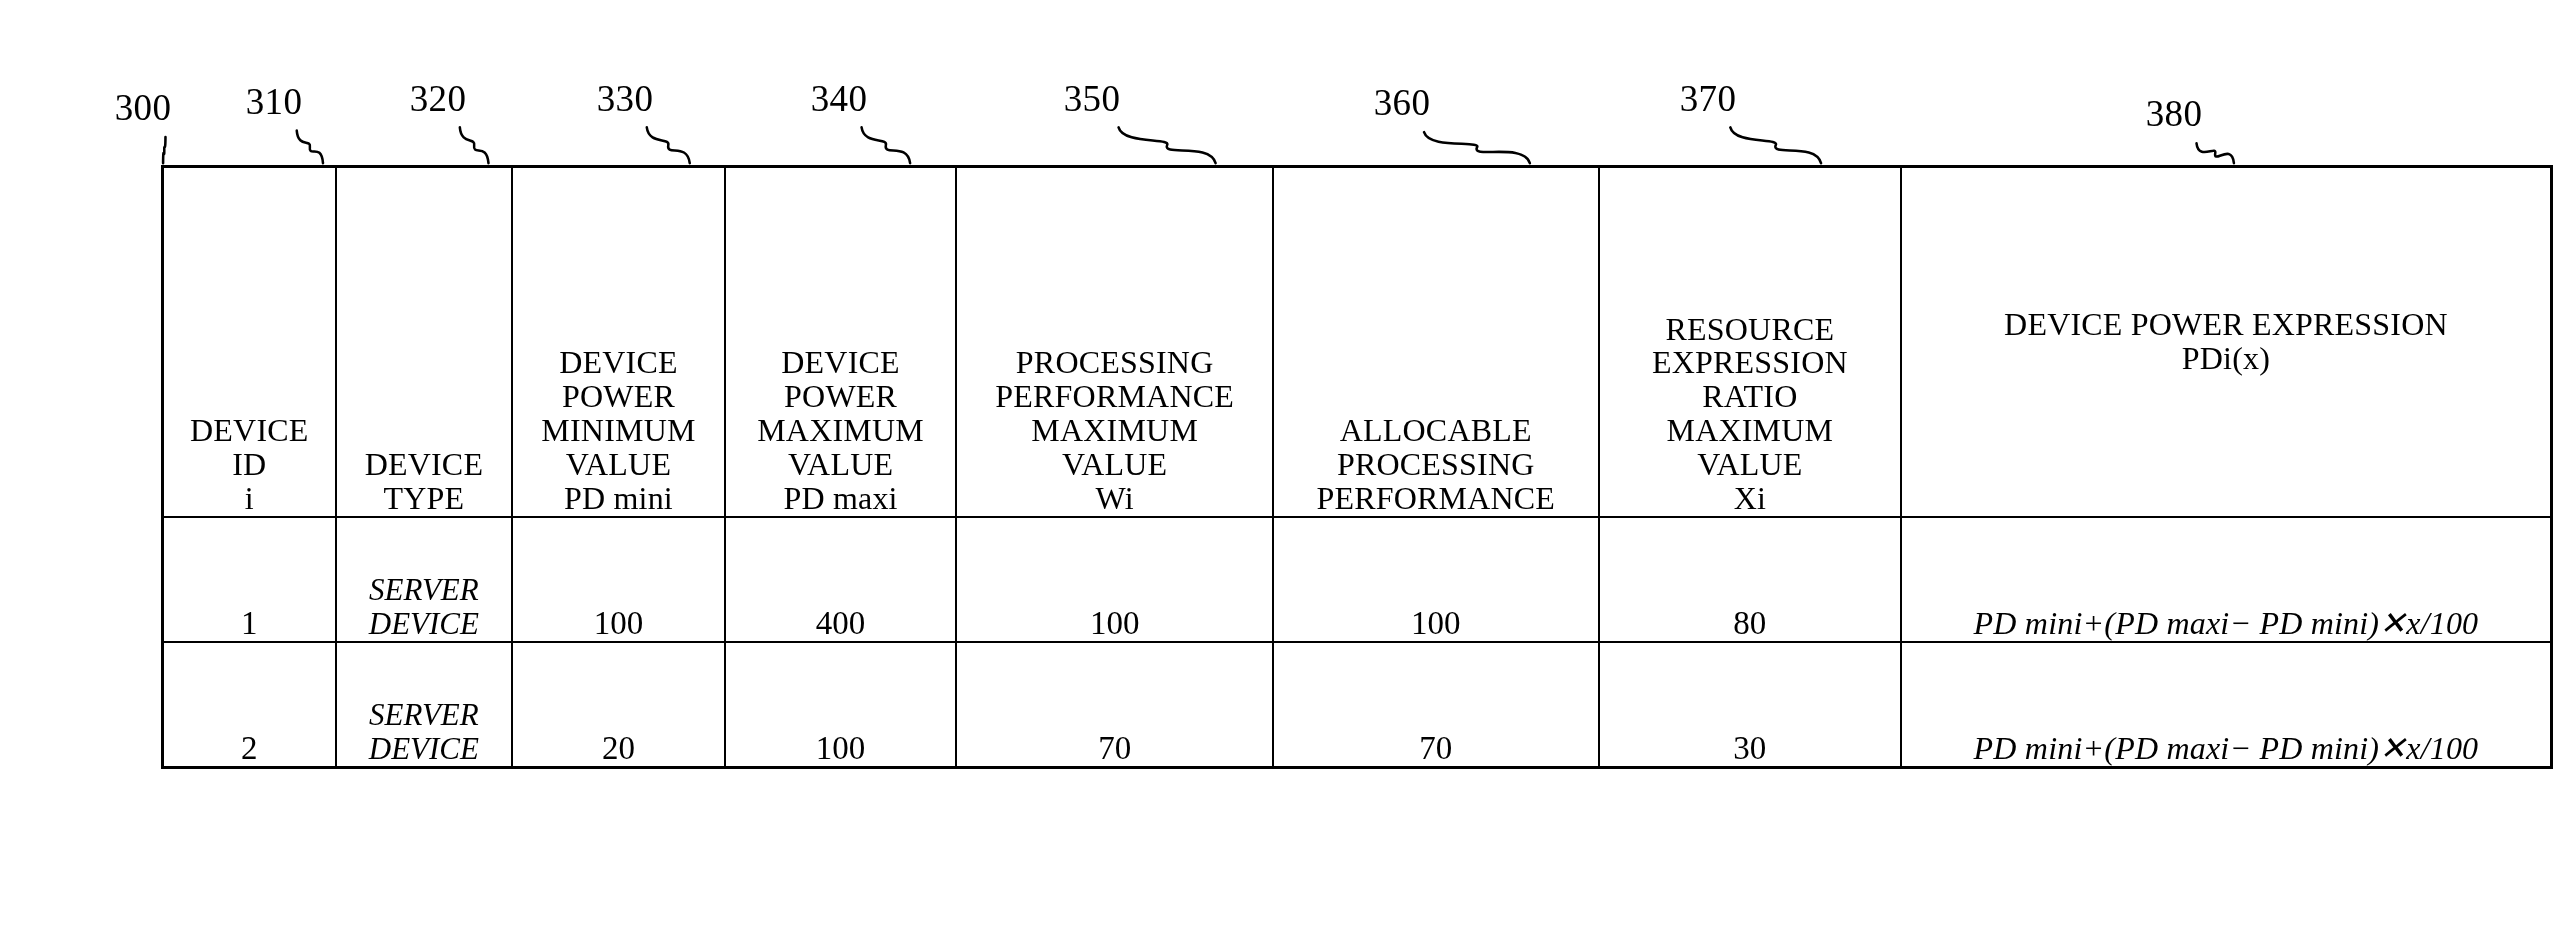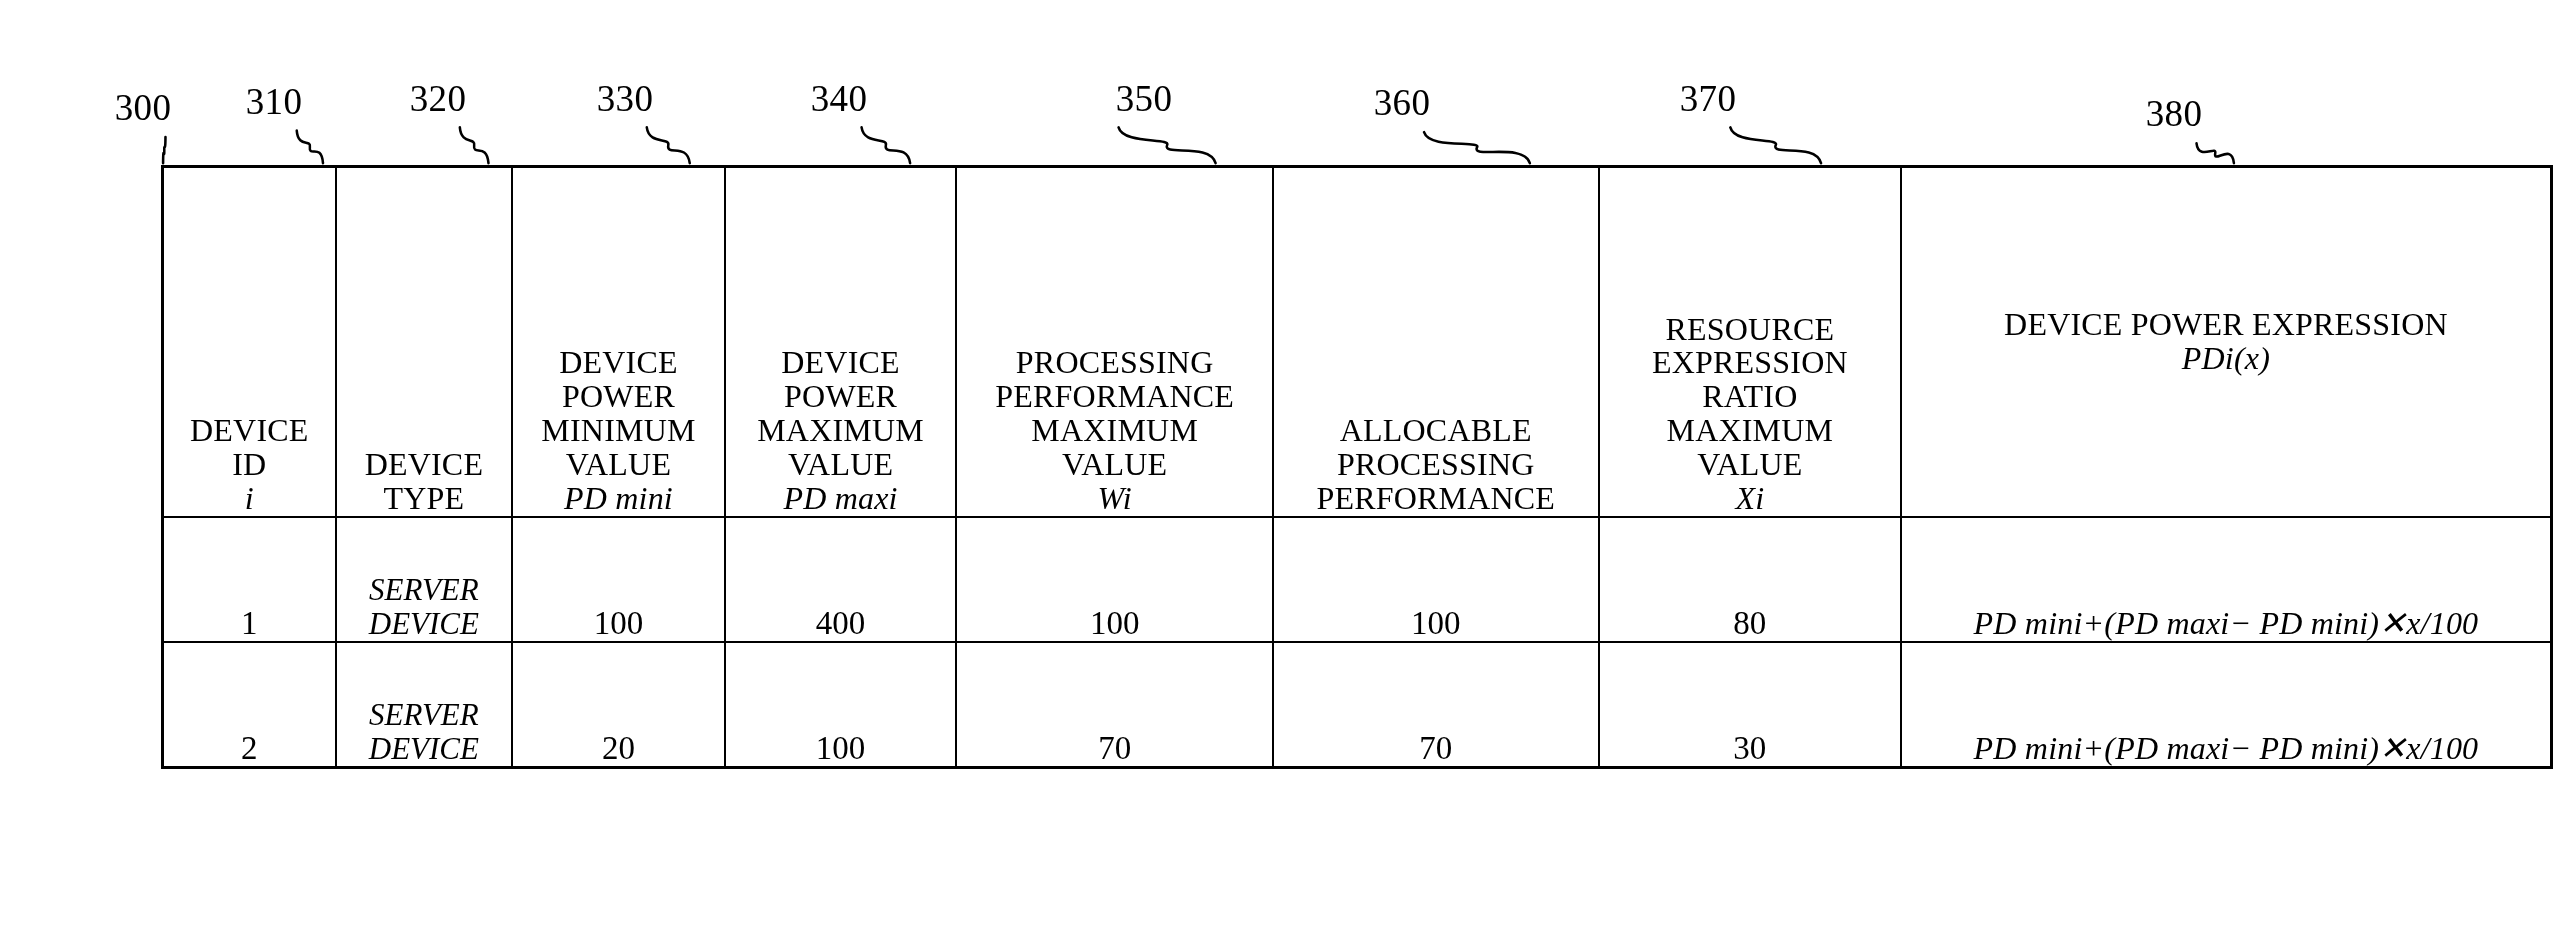--- a/index.html
+++ b/index.html
@@ -97,21 +97,20 @@
     line-height: 1.1;
     font-style: italic;
   }
   tbody td.expr-cell {
     font-size: 32px;
     white-space: nowrap;
   }
 
   .hd-line { display: block; }
   .sym {
-    font-style: italic;
     font-family: "Liberation Serif", "DejaVu Serif", serif;
   }
   .expr {
     font-style: italic;
     letter-spacing: 0.2px;
   }
 
   
   svg .leader-path {
     fill: none;
@@ -136,21 +135,21 @@
         <path class="leader-path" d="M 1790 166 C 1796.65 188, 1863.15 175.5, 1856.5 185.5 C 1849.85 199.5, 1915.02 179, 1923 205"></path>
         <path class="leader-path" d="M 2175 160 C 2180.7 182, 2237.7 172.5, 2232 182.5 C 2226.3 196.5, 2282.16 179, 2289 205"></path>
         <path class="leader-path" d="M 2761 180 C 2763.35 202, 2786.85 182.5, 2784.5 192.5 C 2782.15 206.5, 2805.18 179, 2808 205"></path>
       </svg>
     <div id="ref-num-holder">
         <div class="ref-num" style="left: 143px; top: 89px;">300</div>
         <div class="ref-num" style="left: 274px; top: 83px; text-align: right;">310</div>
         <div class="ref-num" style="left: 438px; top: 80px;">320</div>
         <div class="ref-num" style="left: 625px; top: 80px;">330</div>
         <div class="ref-num" style="left: 839px; top: 80px;">340</div>
-        <div class="ref-num" style="left: 1144px; top: 80px;">350</div>
+        <div class="ref-num" style="left: 1092px; top: 80px;">350</div>
         <div class="ref-num" style="left: 1402px; top: 84px; text-align: right;">360</div>
         <div class="ref-num" style="left: 1708px; top: 80px;">370</div>
         <div class="ref-num" style="left: 2174px; top: 95px;">380</div>
       </div>
   </div>
 
   <div class="table-wrap">
     <table class="fig-table">
       <thead>
         <tr>

